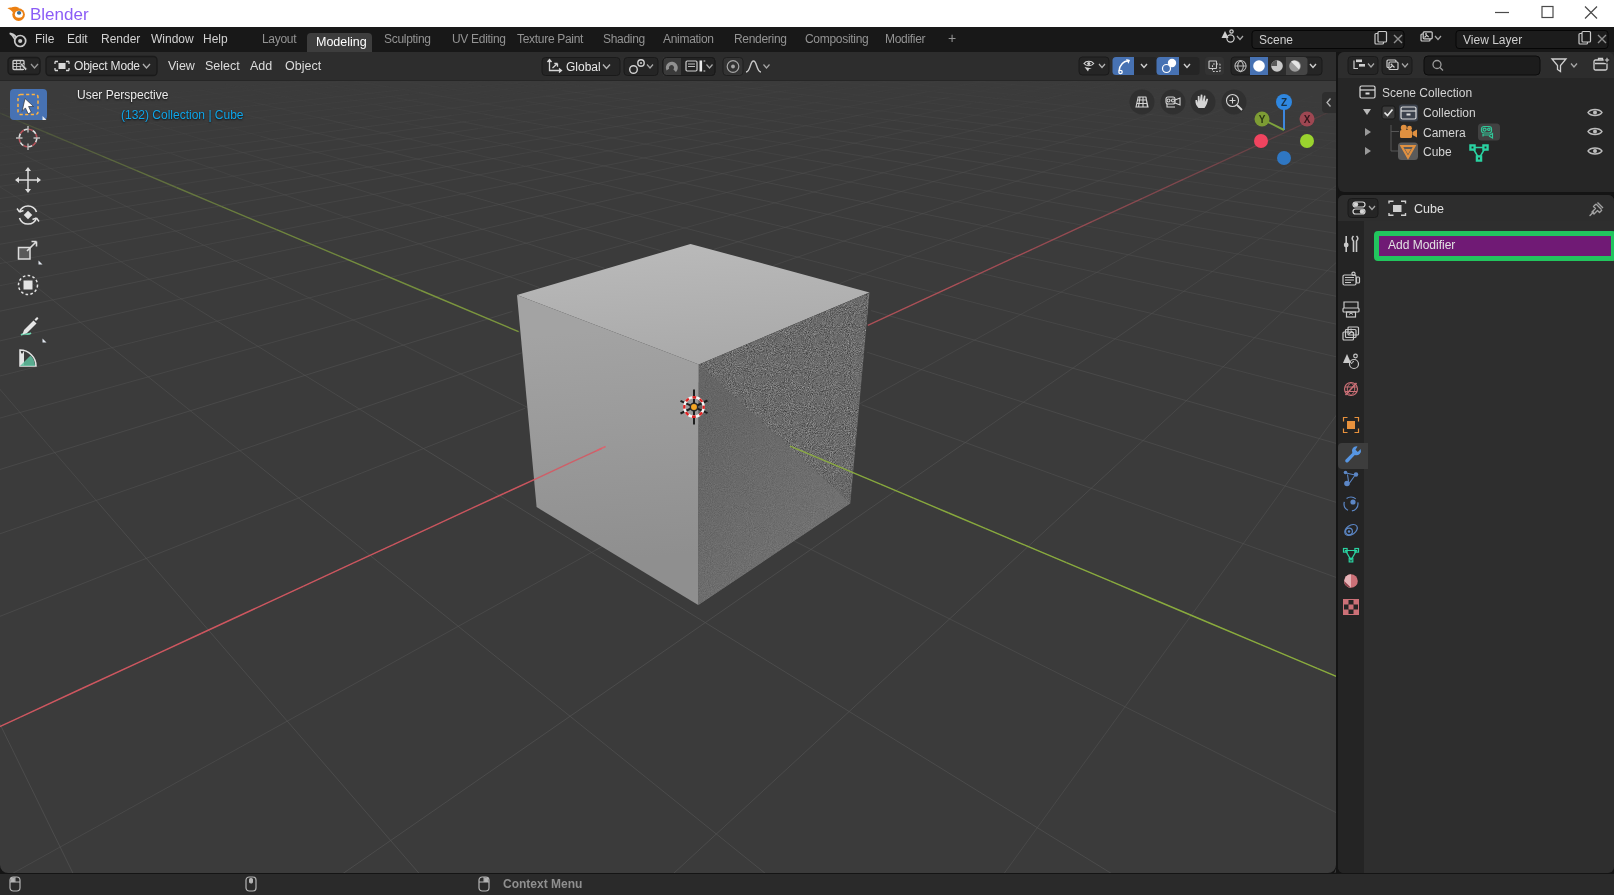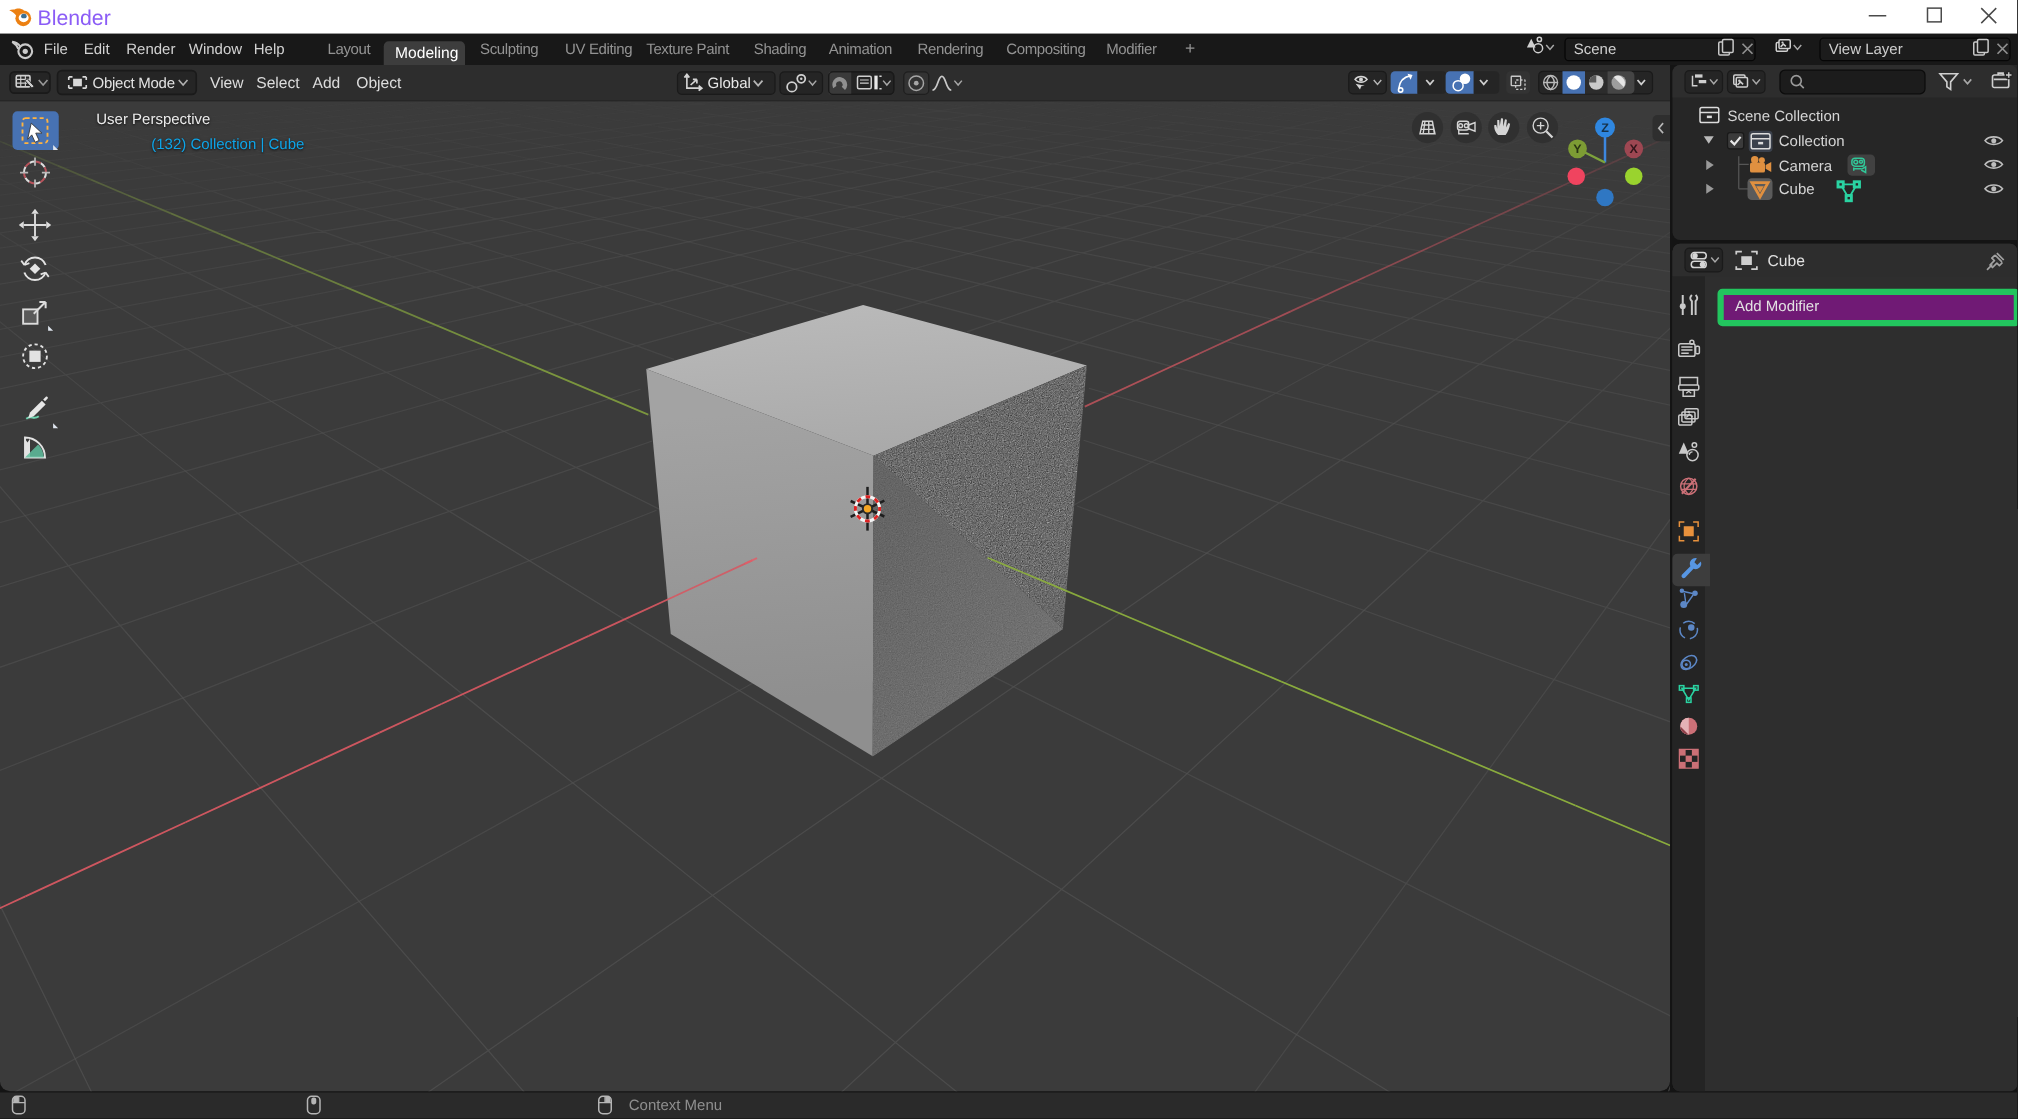--- a/index.html
+++ b/index.html
@@ -24,21 +24,21 @@
 
 #outliner{left:1338px;top:52px;width:300px;height:140px;background:#262626;border-radius:6px;}
 #outhdr{left:0;top:0;width:276px;height:26px;background:#2d2d2d;border-radius:6px 6px 0 0;}
 #props{left:1338px;top:195px;width:276px;height:678px;background:#2e2e2e;border-radius:6px;}
 #phdr{left:0;top:0;width:276px;height:26px;background:#2d2d2d;border-radius:6px 6px 0 0;}
 #ptabs{left:0;top:26px;width:26px;height:652px;background:#242424;border-radius:0 0 0 6px;}
 #addmod{left:36px;top:36px;width:232px;height:20px;background:#701a75;border:5px solid #22c55e;border-radius:4px;}
 #addmod span{position:absolute;left:9px;top:2px;font-size:12px;color:#e2e2e2;}
 
 #status{left:0;top:874px;width:1614px;height:21px;background:#2a2a2a;}
-#status .st{top:3px;font-size:12px;color:#8f8f8f;}
+#status .st{top:3px;font-size:12px;color:#8f8f8f;font-weight:bold;}
 </style>
 </head>
 <body>
 <div id="app">
 
 <div id="titlebar" class="abs">
   <svg class="abs" style="left:7px;top:4px" width="19" height="19" viewBox="0 0 19 19">
     <path d="M12.2 4.1 C9.5 2.2 6.2 2.6 4.6 3.4 C6 4.4 7.6 5.8 8.4 7.4z" fill="#ec8012"></path>
     <path d="M8.8 5 C5.5 3.2 2.2 3.4 0.4 4.2 C2.4 5 4.8 6.6 6 8.6z" fill="#ec8012"></path>
     <circle cx="11.6" cy="10.6" r="6.3" fill="#ec8012"></circle>

